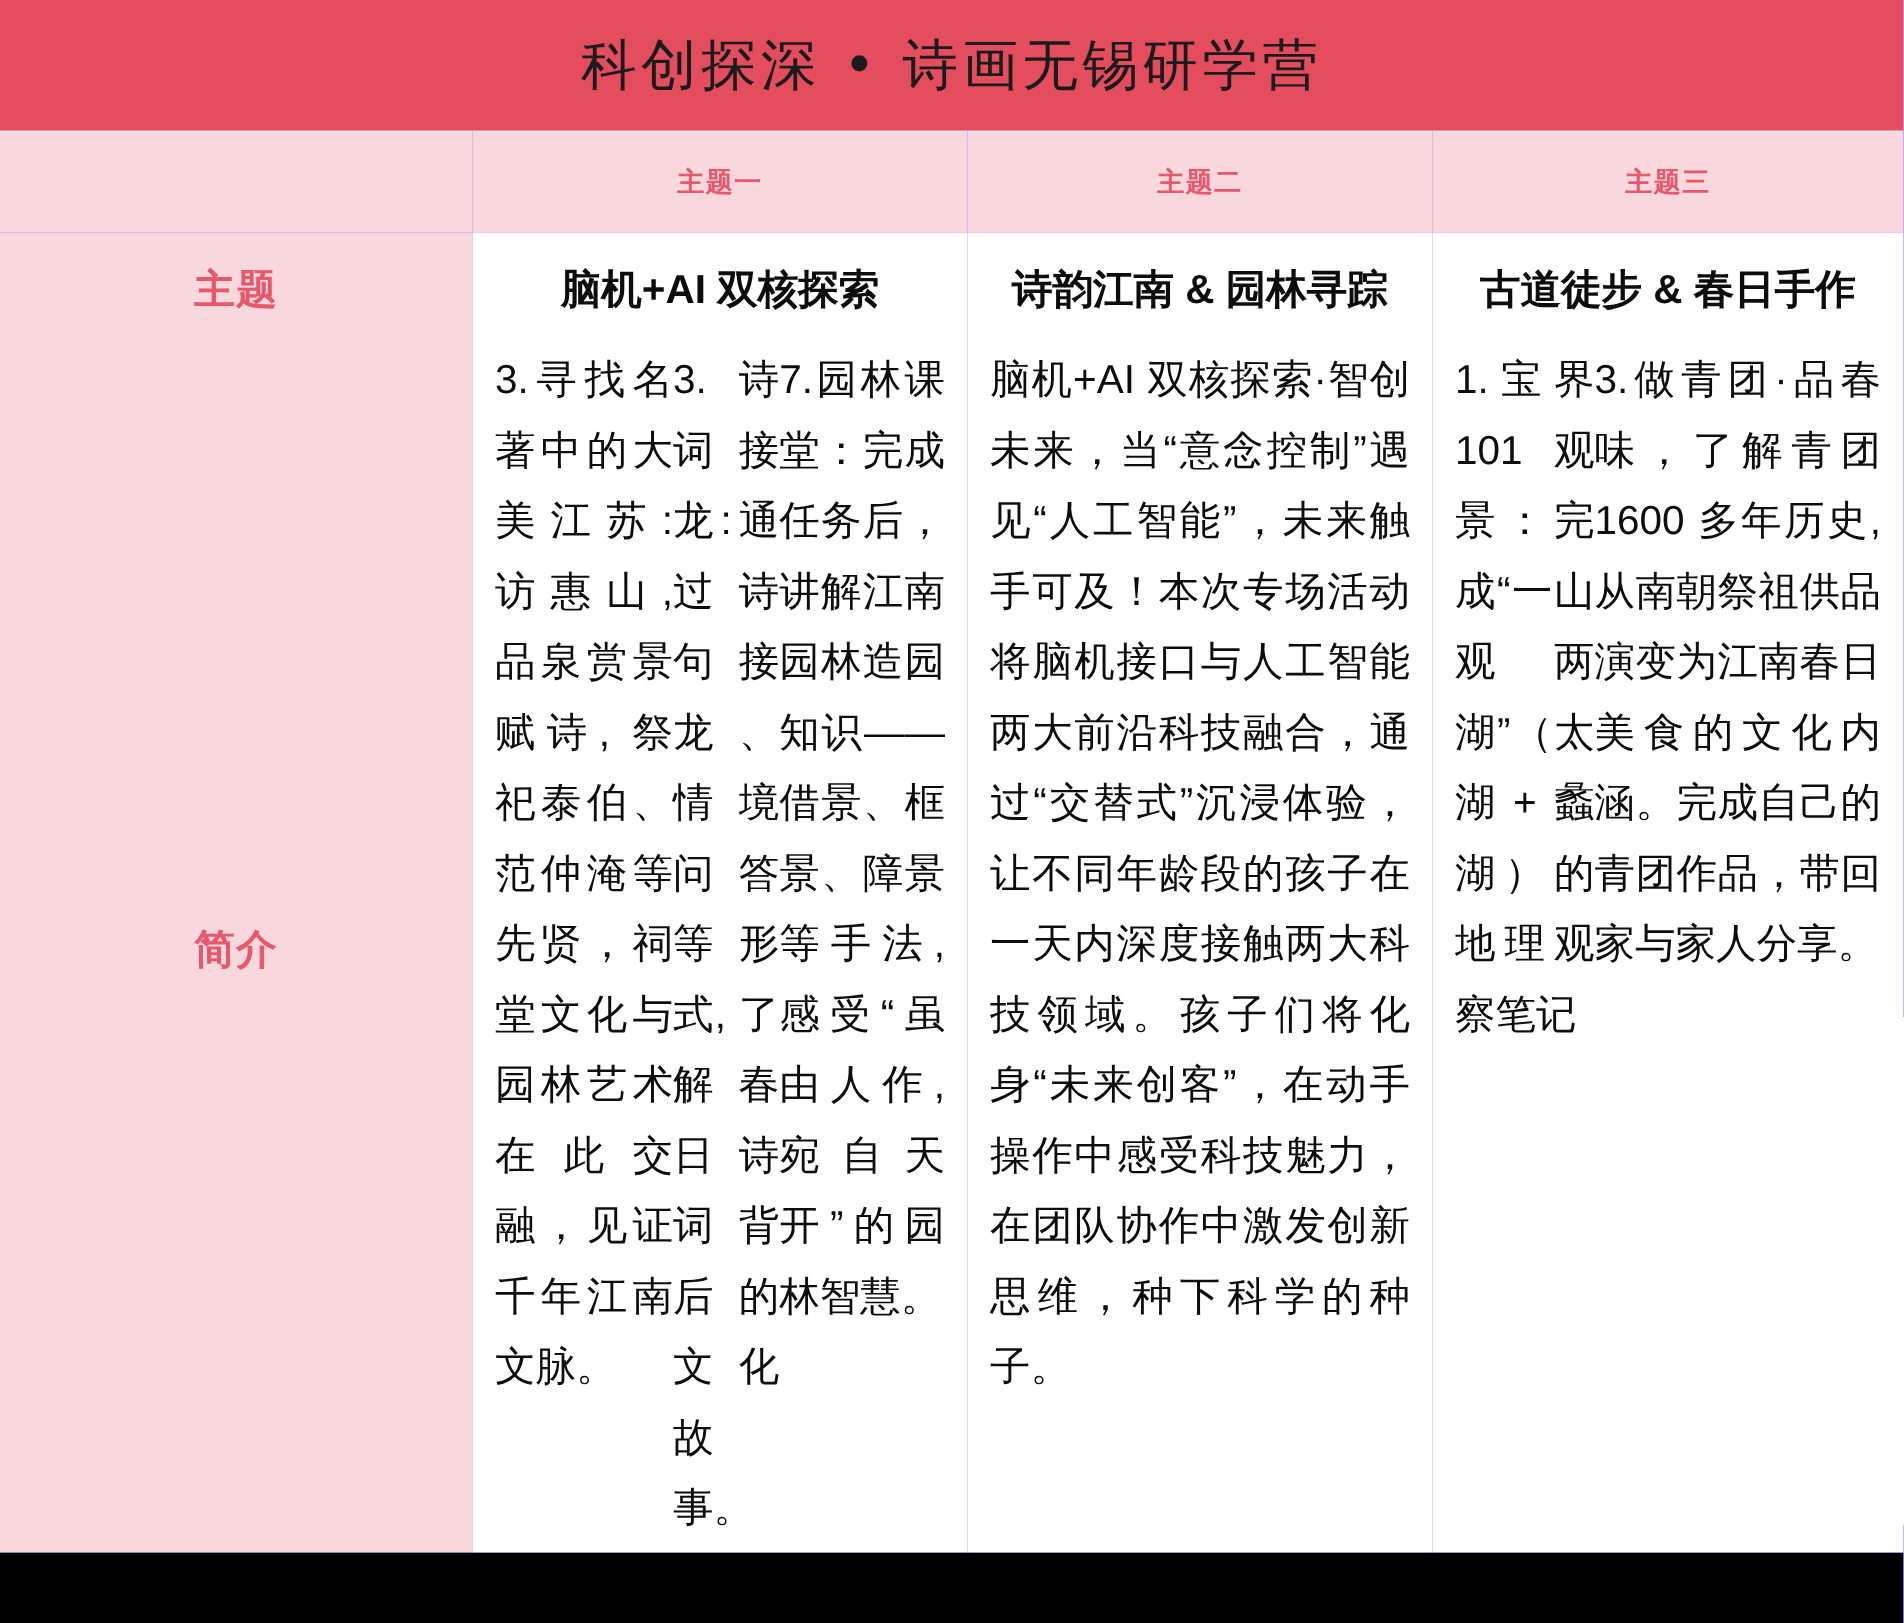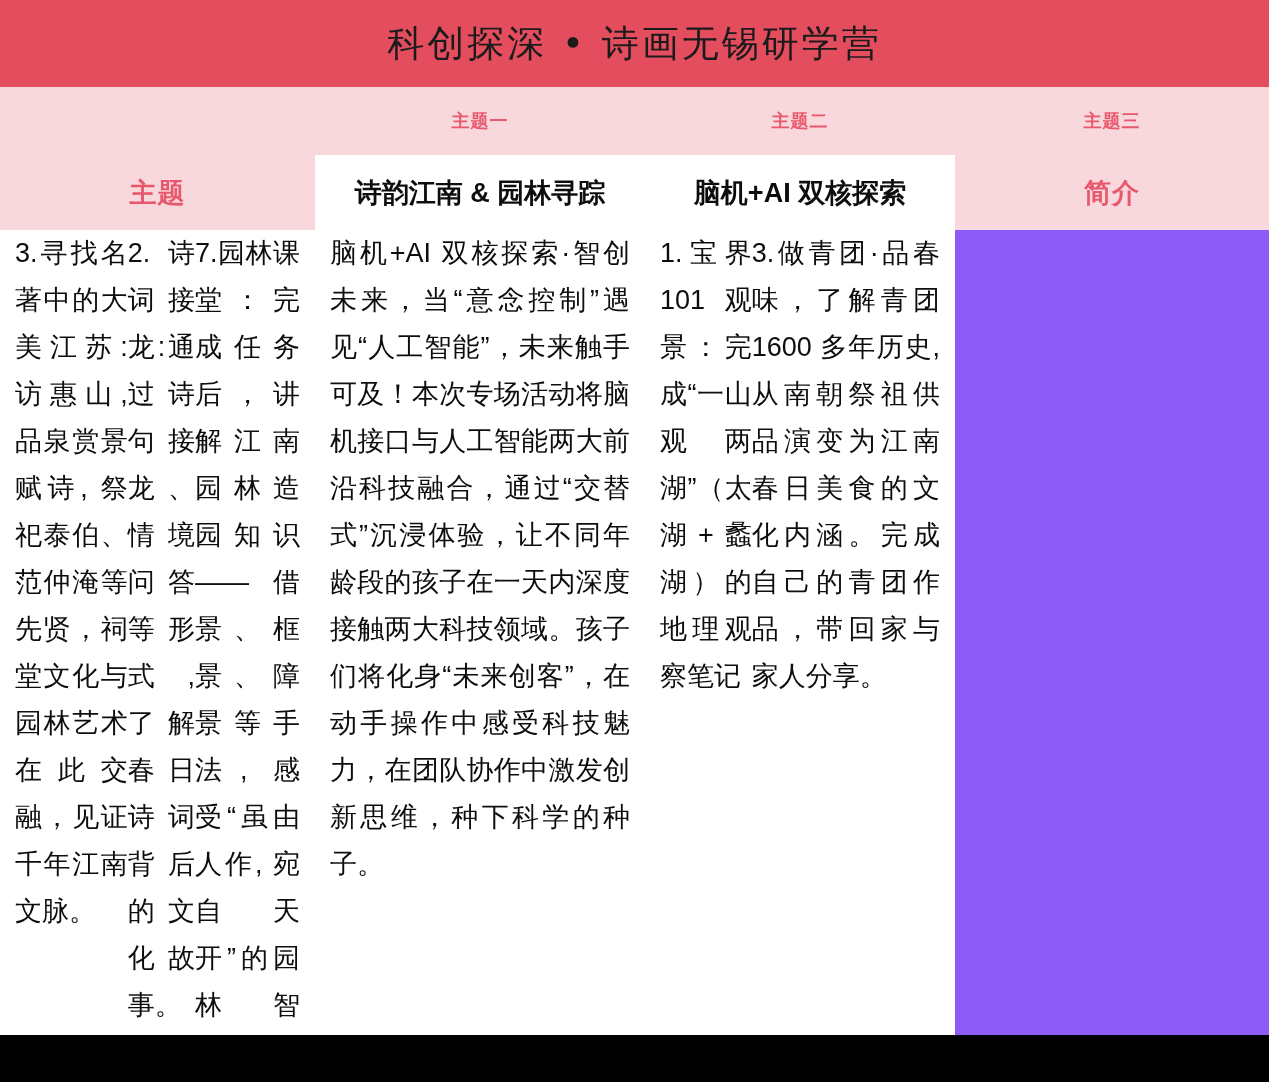--- a/index.html
+++ b/index.html
@@ -127,32 +127,35 @@
       <span class="col-label">主题二</span>
     </div>
     <div class="cell band">
       <span class="col-label">主题三</span>
     </div>
 
     <div class="cell pink rowlabel">
       <span>主题</span>
     </div>
     <div class="cell white theme">
+      <span>脑机+AI 双核探索</span>
+    </div>
+    <div class="cell white theme">
       <span>诗韵江南 &amp; 园林寻踪</span>
     </div>
     <div class="cell white theme">
-      <span>脑机+AI 双核探索</span>
+      <span>古道徒步 &amp; 春日手作</span>
     </div>
 
     <div class="cell pink rowlabel">
       <span>简介</span>
     </div>
     <div class="cell white intro">
       <p>3.寻找名著中的大美江苏: 访惠山, 品泉赏景赋诗, 祭祀泰伯、范仲淹等先贤，祠堂文化与园林艺术在此交融，见证千年江南文脉。</p>
-      <p>2.诗词接龙:通过诗句接龙、情境问答等形式, 了解春日诗词背后的文化故事。</p>
+      <p>3.诗词接龙:通过诗句接龙、情境问答等形式, 了解春日诗词背后的文化故事。</p>
       <p>7.园林课堂：完成任务后，讲解江南园林造园知识——借景、框景、障景等手法, 感受“虽由人作, 宛自天开”的园林智慧。</p>
     </div>
     <div class="cell white intro">
       <p>脑机+AI 双核探索·智创未来，当“意念控制”遇见“人工智能”，未来触手可及！本次专场活动将脑机接口与人工智能两大前沿科技融合，通过“交替式”沉浸体验，让不同年龄段的孩子在一天内深度接触两大科技领域。孩子们将化身“未来创客”，在动手操作中感受科技魅力，在团队协作中激发创新思维，种下科学的种子。</p>
     </div>
     <div class="cell white intro">
       <p>1.宝界 101 观景：完成“一山观两湖”（太湖+蠡湖）的地理观察笔记</p>
       <p>3.做青团·品春味，了解青团 1600 多年历史,从南朝祭祖供品演变为江南春日美食的文化内涵。完成自己的青团作品，带回家与家人分享。</p>
     </div>
 

